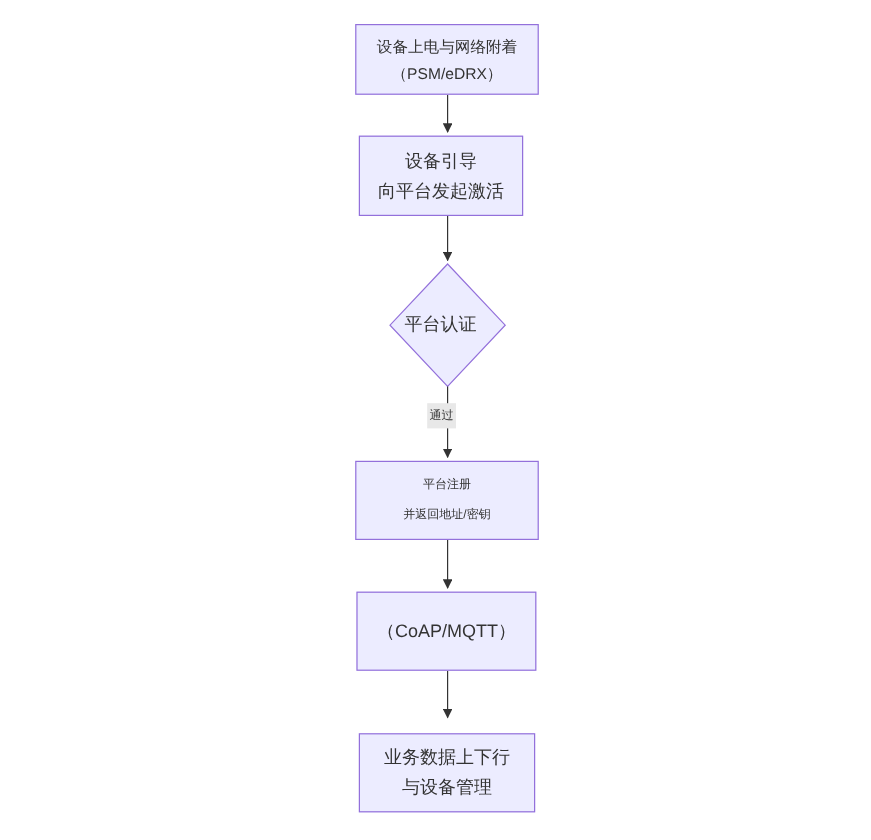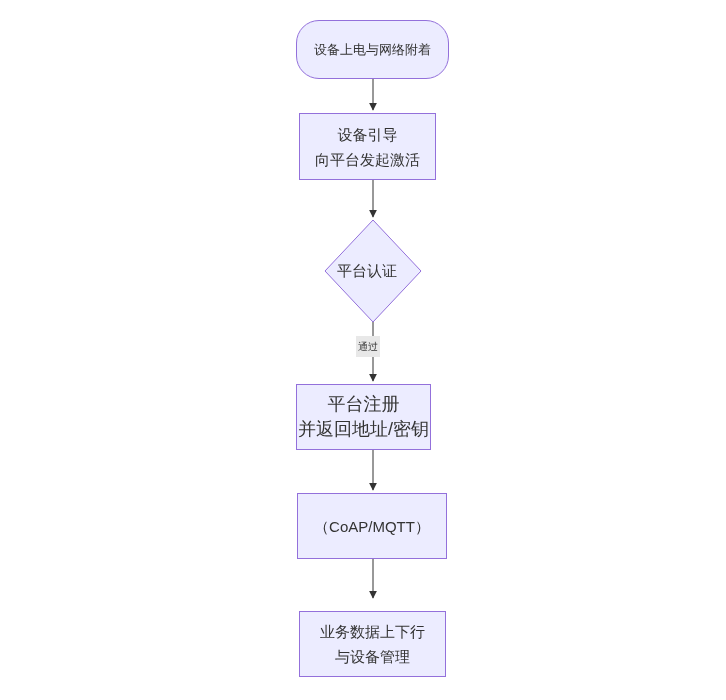--- a/index.html
+++ b/index.html
@@ -33,24 +33,24 @@
     display: flex;
     flex-direction: column;
     align-items: center;
     justify-content: center;
     text-align: center;
   }
   .node .line {
     line-height: 25px;
     white-space: nowrap;
   }
-  #node-power { left: 296px; top: 20px;  width: 153px; height: 59px; font-size: 13px; border-radius: 23px; }
+  #node-power { left: 296px; top: 20px;  width: 153px; height: 59px; font-size: 13px; }
   #node-power .line { line-height: 23px; }
   #node-boot  { left: 299px; top: 113px; width: 137px; height: 67px; font-size: 15px; }
-  #node-reg   { left: 296px; top: 384px; width: 135px; height: 66px; font-size: 18px; }
+  #node-reg   { left: 296px; top: 384px; width: 153px; height: 66px; font-size: 10px; }
   #node-chan  { left: 297px; top: 493px; width: 150px; height: 66px; font-size: 15px; }
   #node-biz   { left: 299px; top: 611px; width: 147px; height: 66px; font-size: 15px; }
   .diamond-text {
     position: absolute;
     left: 319px; top: 258px;
     width: 96px;
     text-align: center;
     font-size: 15px;
     line-height: 25px;
   }
@@ -81,20 +81,21 @@
 
     <line x1="373" y1="79" x2="373" y2="110" style="stroke: var(--edge); stroke-width: 1;" marker-end="url(#arrowhead)"></line>
     <line x1="373" y1="180" x2="373" y2="217" style="stroke: var(--edge); stroke-width: 1;" marker-end="url(#arrowhead)"></line>
     <line x1="373" y1="322" x2="373" y2="381" style="stroke: var(--edge); stroke-width: 1;" marker-end="url(#arrowhead)"></line>
     <line x1="373" y1="450" x2="373" y2="490" style="stroke: var(--edge); stroke-width: 1;" marker-end="url(#arrowhead)"></line>
     <line x1="373" y1="559" x2="373" y2="598" style="stroke: var(--edge); stroke-width: 1;" marker-end="url(#arrowhead)"></line>
   </svg>
 
   <div class="node rect" id="node-power">
     <div class="line">设备上电与网络附着</div>
+    <div class="line">（PSM/eDRX）</div>
   </div>
 
   <div class="node rect" id="node-boot">
     <div class="line">设备引导</div>
     <div class="line">向平台发起激活</div>
   </div>
 
   <div class="diamond-text">
     <div class="line">平台认证</div>
   </div>

